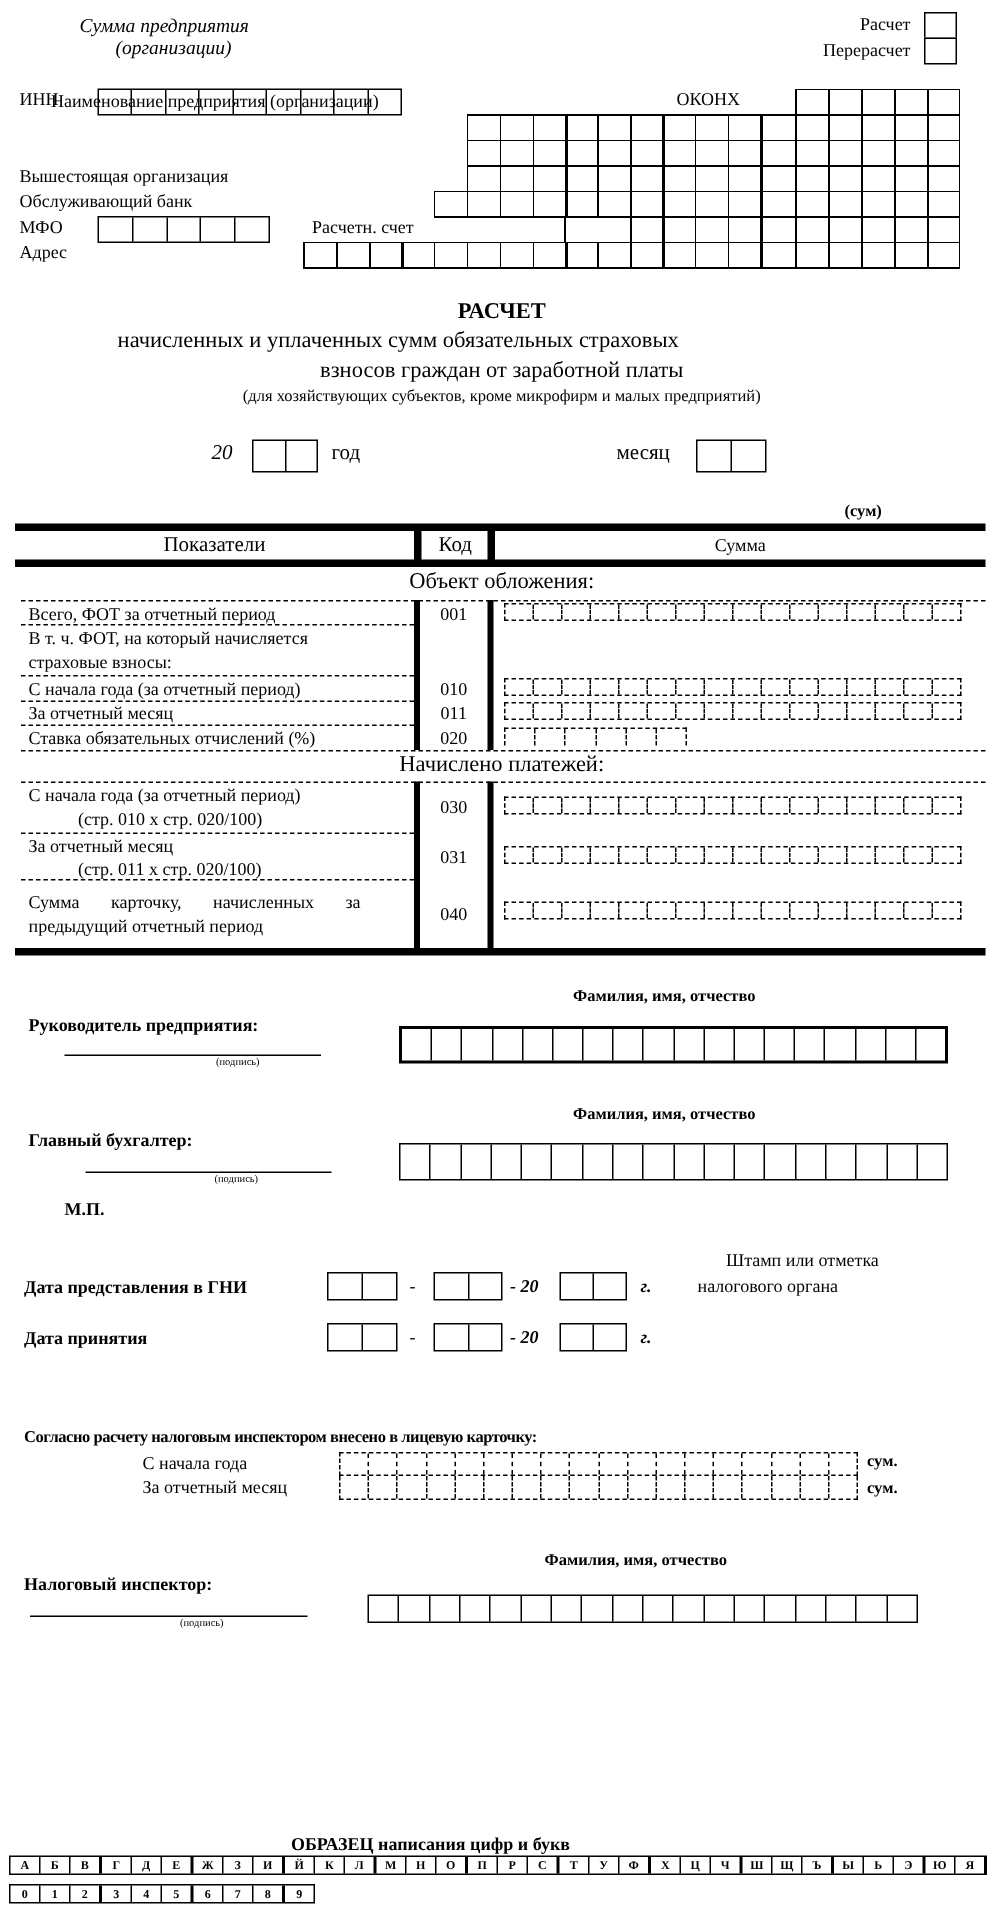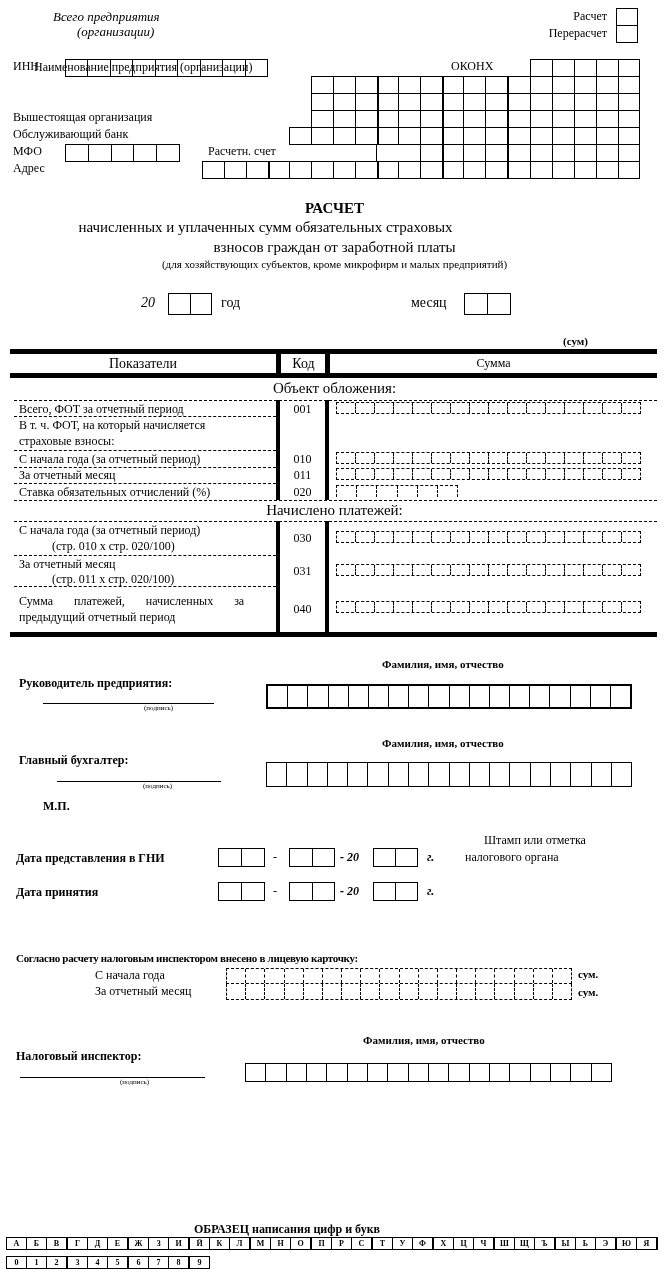--- a/index.html
+++ b/index.html
@@ -22,21 +22,21 @@
   .tiny { font-size:7px;padding-left:28px; }
   .sample { position:absolute; display:flex; border:1px solid #000; box-sizing:border-box; border-right:2px solid #000; }
   .sample span { flex:1; text-align:center; font-weight:bold; font-size:8px; line-height:11px;
                  border-right:1px solid #000; }
   .sample span:nth-child(3n) { border-right-width:2px; }
   .sample span:last-child { border-right:none; }
 </style>
 </head>
 <body>
 
-<div class="abs it" style="left:53px;top:9px;font-size:13px;">Всего предприятия</div>
+<div class="abs it" style="left:53px;top:9px;font-size:13px;">Сумма предприятия</div>
 <div class="abs it" style="left:77px;top:24px;font-size:13px;">(организации)</div>
 <div class="abs" style="right:62px;top:9px;font-size:12px;">Расчет</div>
 <div class="abs" style="right:62px;top:26px;font-size:12px;">Перерасчет</div>
 <div class="box" style="left:616px;top:8px;width:22px;height:18px;"></div>
 <div class="box" style="left:616px;top:25px;width:22px;height:18px;"></div>
 
 <div class="abs" style="left:13px;top:59px;">ИНН</div>
 <div class="abs" style="left:13px;top:60px;margin-left:21px;">Наименование предприятия (организации)</div>
 <div class="abs" style="left:13px;top:110px;">Вышестоящая организация</div>
 <div class="abs" style="left:13px;top:127px;">Обслуживающий банк</div>
@@ -253,21 +253,21 @@
 <div class="dash" style="left:14px;top:521px;width:643px;"></div>
 <div class="dash" style="left:14px;top:555px;width:262px;"></div>
 <div class="dash" style="left:14px;top:586px;width:262px;"></div>
 
 <div class="abs" style="left:19px;top:523px;">С начала года (за отчетный период)</div>
 <div class="abs" style="left:52px;top:539px;">(стр. 010 х стр. 020/100)</div>
 <div class="abs" style="left:280px;width:45px;text-align:center;top:531px;">030</div>
 <div class="abs" style="left:19px;top:557px;">За отчетный месяц</div>
 <div class="abs" style="left:52px;top:572px;">(стр. 011 х стр. 020/100)</div>
 <div class="abs" style="left:280px;width:45px;text-align:center;top:564px;">031</div>
-<div class="abs" style="left:19px;top:594px;width:250px;word-spacing:18px;">Сумма платежей, начисленных за</div>
+<div class="abs" style="left:19px;top:594px;width:250px;word-spacing:18px;">Сумма карточку, начисленных за</div>
 <div class="abs" style="left:19px;top:610px;">предыдущий отчетный период</div>
 <div class="abs" style="left:280px;width:45px;text-align:center;top:602px;">040</div>
 
 <div class="dcells" style="left:336px;top:531px;width:305px;height:12px;">
     <span></span>
     <span></span>
     <span></span>
     <span></span>
     <span></span>
     <span></span>

